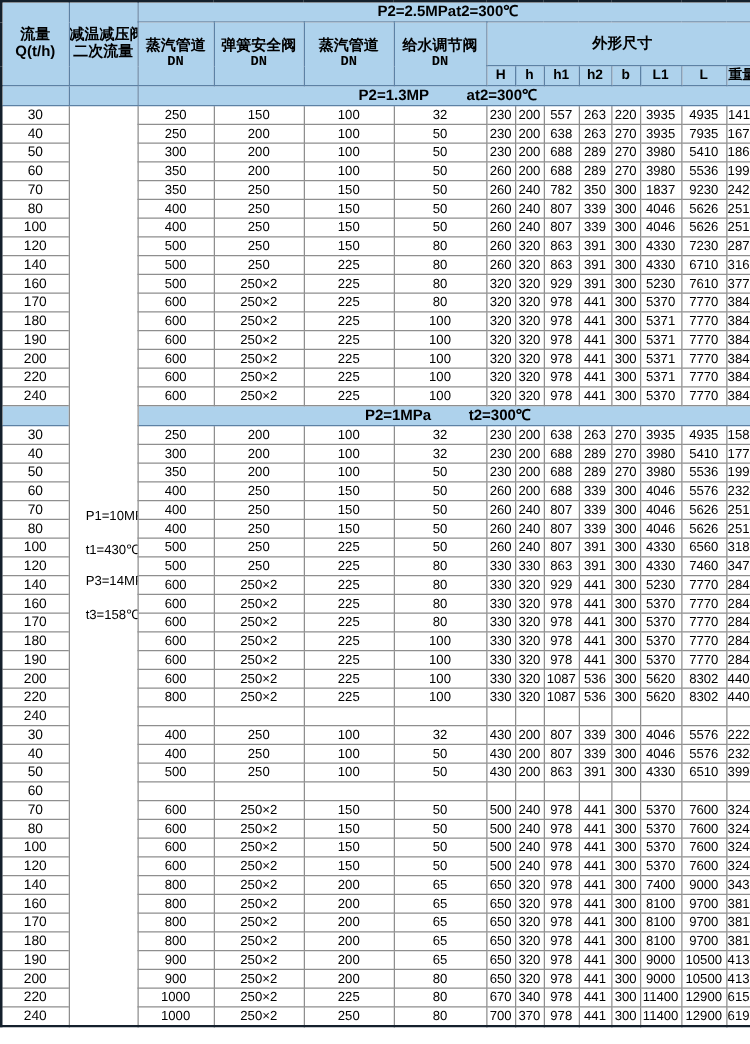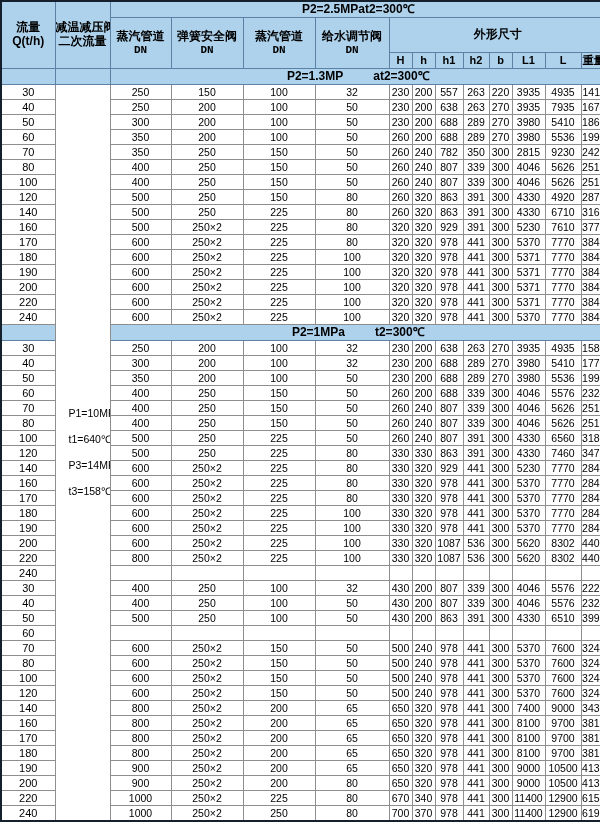--- a/index.html
+++ b/index.html
@@ -86,21 +86,21 @@
   <tbody>
       <tr class="cond">
         <td class="hdr cond"></td>
         <td class="hdr cond"></td>
         <td class="hdr cond" colspan="12"><span>P2=1.3MP</span><span class="c2">at2=300℃</span></td>
       </tr>
       <tr>
         <td class="data flowcell">30</td>
         <td class="side-note" rowspan="49">
           <div>P1=10MPa</div>
-          <div>t1=640℃</div>
+          <div>t1=430℃</div>
           <div>P3=14MPa</div>
           <div>t3=158℃</div>
         </td>
         <td class="data">250</td>
         <td class="data">150</td>
         <td class="data">100</td>
         <td class="data">32</td>
         <td class="data">230</td>
         <td class="data">200</td>
         <td class="data">557</td>
@@ -159,21 +159,21 @@
         <td class="data flowcell">70</td>
         <td class="data">350</td>
         <td class="data">250</td>
         <td class="data">150</td>
         <td class="data">50</td>
         <td class="data">260</td>
         <td class="data">240</td>
         <td class="data">782</td>
         <td class="data">350</td>
         <td class="data">300</td>
-        <td class="data">2815</td>
+        <td class="data">1837</td>
         <td class="data">9230</td>
         <td class="data">2428</td>
       </tr>
       <tr>
         <td class="data flowcell">80</td>
         <td class="data">400</td>
         <td class="data">250</td>
         <td class="data">150</td>
         <td class="data">50</td>
         <td class="data">260</td>
@@ -205,21 +205,21 @@
         <td class="data">500</td>
         <td class="data">250</td>
         <td class="data">150</td>
         <td class="data">80</td>
         <td class="data">260</td>
         <td class="data">320</td>
         <td class="data">863</td>
         <td class="data">391</td>
         <td class="data">300</td>
         <td class="data">4330</td>
-        <td class="data">4920</td>
+        <td class="data">7230</td>
         <td class="data">2875</td>
       </tr>
       <tr>
         <td class="data flowcell">140</td>
         <td class="data">500</td>
         <td class="data">250</td>
         <td class="data">225</td>
         <td class="data">80</td>
         <td class="data">260</td>
         <td class="data">320</td>

